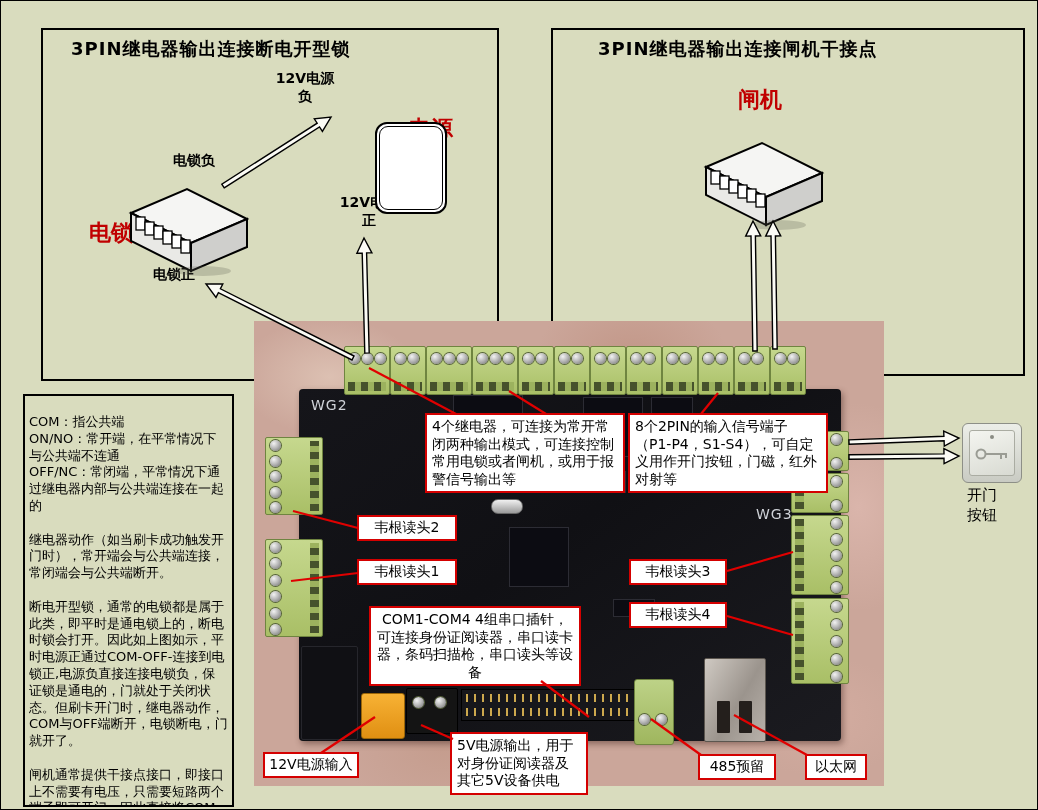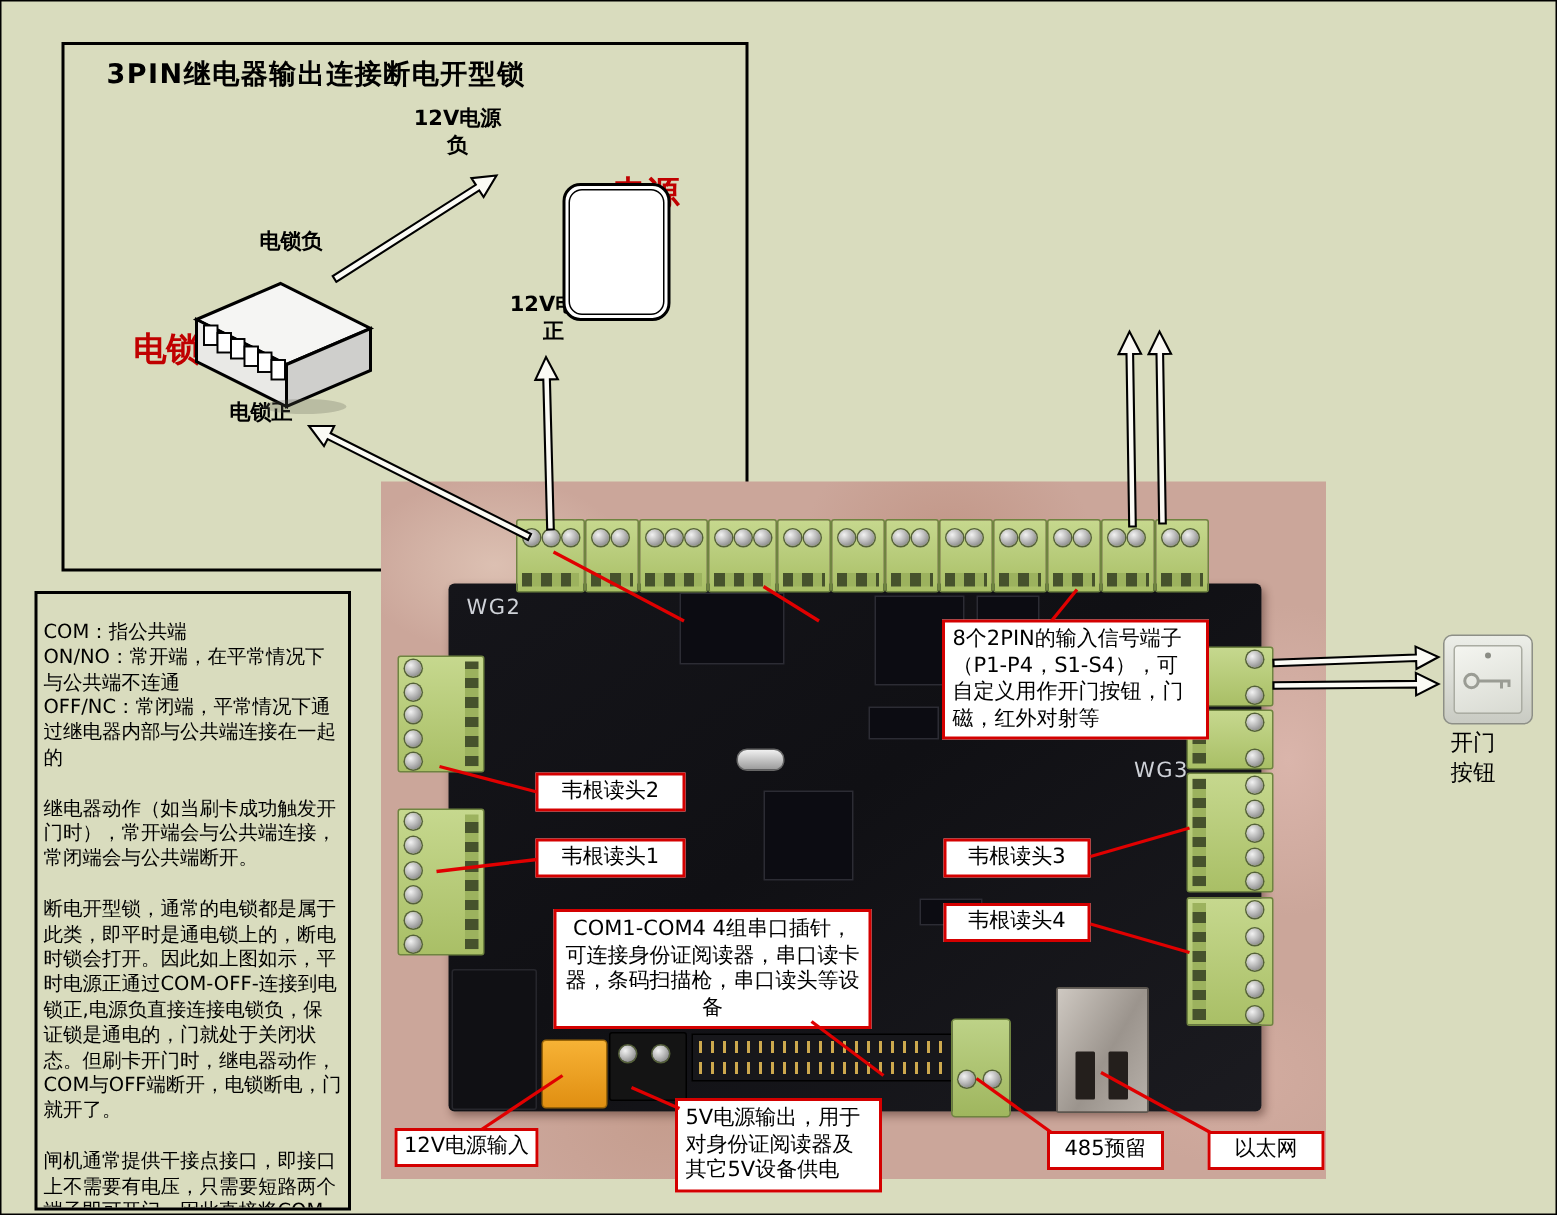--- a/index.html
+++ b/index.html
@@ -112,20 +112,39 @@
           <rect x="22" y="41" width="9" height="13"></rect>
         <rect x="31" y="45" width="9" height="13"></rect>
           <rect x="40" y="50" width="9" height="13"></rect>
         <rect x="49" y="54" width="9" height="13"></rect>
           <rect x="58" y="59" width="9" height="13"></rect>
       </g>
       <ellipse cx="80" cy="90" rx="28" ry="5" fill="rgba(90,90,80,.25)" stroke="none"></ellipse>
     </svg>
   </div>
 
+  <div class="panel" style="left:550px;top:27px;width:470px;height:344px;">
+    <div class="ptitle" style="left:45px;top:7px;">3PIN继电器输出连接闸机干接点</div>
+    <div class="redlab" style="left:185px;top:55px;">闸机</div>
+
+    <svg class="illus" style="left:145px;top:105px;" width="135" height="95" viewBox="0 0 135 95">
+      <polygon points="8,32 64,8 124,38 68,62" fill="#f5f5f3" stroke="#000" stroke-width="2"></polygon>
+      <polygon points="8,32 68,62 68,90 8,60" fill="#e9e9e6" stroke="#000" stroke-width="2"></polygon>
+      <polygon points="68,62 124,38 124,66 68,90" fill="#cfcfcc" stroke="#000" stroke-width="2"></polygon>
+      <g fill="#fff" stroke="#000" stroke-width="1.3">
+        <rect x="13" y="36" width="9" height="13"></rect>
+          <rect x="22" y="41" width="9" height="13"></rect>
+        <rect x="31" y="45" width="9" height="13"></rect>
+          <rect x="40" y="50" width="9" height="13"></rect>
+        <rect x="49" y="54" width="9" height="13"></rect>
+          <rect x="58" y="59" width="9" height="13"></rect>
+      </g>
+      <ellipse cx="80" cy="90" rx="28" ry="5" fill="rgba(90,90,80,.25)" stroke="none"></ellipse>
+    </svg>
+  </div>
 
   <div id="infobox">
     <div class="txt">COM：指公共端
 ON/NO：常开端，在平常情况下与公共端不连通
 OFF/NC：常闭端，平常情况下通过继电器内部与公共端连接在一起的
 
 继电器动作（如当刷卡成功触发开门时），常开端会与公共端连接，常闭端会与公共端断开。
 
 断电开型锁，通常的电锁都是属于此类，即平时是通电锁上的，断电时锁会打开。因此如上图如示，平时电源正通过COM-OFF-连接到电锁正,电源负直接连接电锁负，保证锁是通电的，门就处于关闭状态。但刷卡开门时，继电器动作，COM与OFF端断开，电锁断电，门就开了。
 
@@ -157,30 +176,31 @@
   </div>
   <div class="gterm485">
     <span class="scr" style="left:4px;top:34px;"></span>
       <span class="scr" style="left:21px;top:34px;"></span>
   </div>
   <div class="eth">
     <div class="ethslot" style="left:12px;"></div>
       <div class="ethslot" style="left:34px;"></div>
   </div>
 
-  <div class="abox" style="left:627px;top:412px;width:178px;">8个2PIN的输入信号端子（P1-P4，S1-S4），可自定义用作开门按钮，门磁，红外对射等</div>
+  <div class="abox" style="left:424px;top:412px;width:200px;">4个继电器，可连接为常开常闭两种输出模式，可连接控制常用电锁或者闸机，或用于报警信号输出等</div>
+  <div class="abox" style="left:627px;top:412px;width:200px;">8个2PIN的输入信号端子（P1-P4，S1-S4），可自定义用作开门按钮，门磁，红外对射等</div>
   <div class="abox small" style="left:356px;top:514px;width:100px;">韦根读头2</div>
   <div class="abox small" style="left:356px;top:558px;width:100px;">韦根读头1</div>
   <div class="abox ctr" style="left:368px;top:605px;width:212px;">COM1-COM4 4组串口插针，可连接身份证阅读器，串口读卡器，条码扫描枪，串口读头等设备</div>
   <div class="abox small" style="left:628px;top:558px;width:98px;">韦根读头3</div>
   <div class="abox small" style="left:628px;top:601px;width:98px;">韦根读头4</div>
   <div class="abox small" style="left:262px;top:751px;width:96px;">12V电源输入</div>
   <div class="abox" style="left:449px;top:731px;width:138px;">5V电源输出，用于对身份证阅读器及其它5V设备供电</div>
   <div class="abox small" style="left:697px;top:753px;width:78px;">485预留</div>
-  <div class="abox small" style="left:804px;top:753px;width:78px;">以太网</div>
+  <div class="abox small" style="left:804px;top:753px;width:62px;">以太网</div>
 
   <div id="doorbtn">
     <div class="plate">
       <div class="dot"></div>
       <svg width="44" height="30" viewBox="0 0 44 30" style="position:absolute;left:1px;top:10px;">
         <circle cx="10" cy="13" r="4.5" fill="none" stroke="#9a9c94" stroke-width="2"></circle>
         <path d="M14,13 L36,13 M30,13 L30,18 M35,13 L35,17" fill="none" stroke="#9a9c94" stroke-width="2"></path>
       </svg>
     </div>
   </div>

